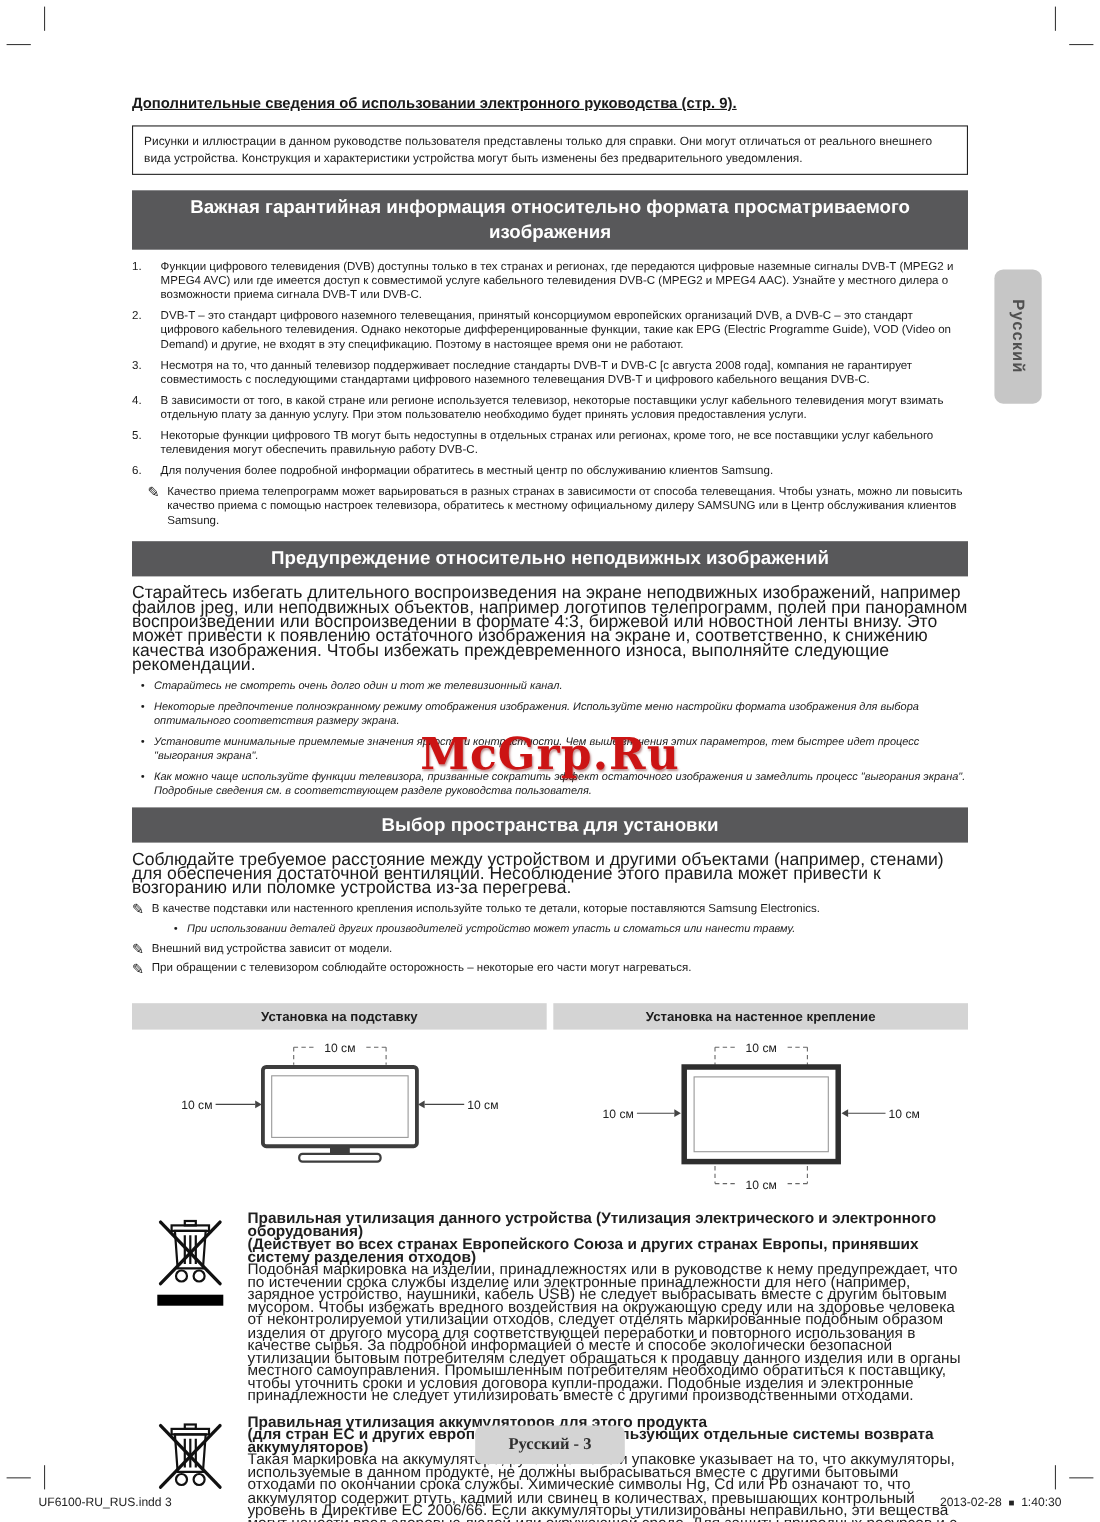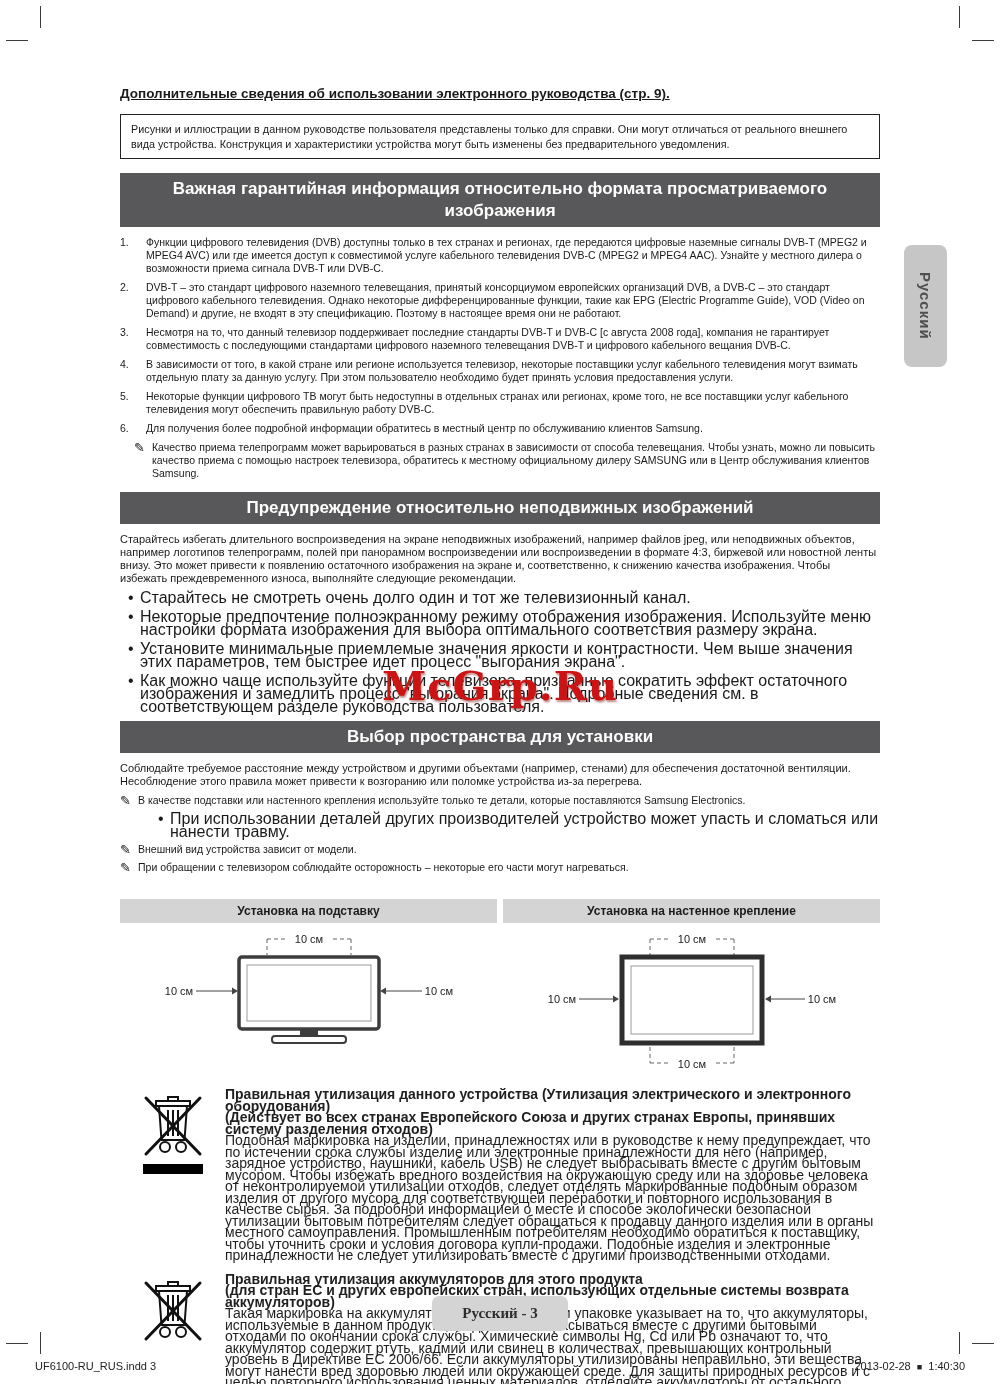--- a/index.html
+++ b/index.html
@@ -28,24 +28,24 @@
   .numlist { margin-bottom:2px; }
   .numitem { display:flex; font-size:10.5px; line-height:13px; margin-bottom:6px; }
   .numitem .num { width:26px; flex:none; }
   .numitem .txt { flex:1; }
 
   .note { display:flex; font-size:10.5px; line-height:13px; margin:2px 0 12px 14px; }
   .note.tight { margin:0 0 5px 0; }
   .note .nicon { width:18px; flex:none; font-size:13px; line-height:13px; color:#111; }
   .note .ntxt { flex:1; }
 
-  .para { font-size:11px; line-height:13px; margin-bottom:6px; }
+  .para { font-size:16px; line-height:13px; margin-bottom:6px; }
 
   .bullets { margin-bottom:8px; }
-  .b { display:flex; font-size:16px; line-height:13px; margin-bottom:6px; padding-left:8px; }
+  .b { display:flex; font-size:10px; line-height:13px; margin-bottom:6px; padding-left:8px;font-style:italic; }
   .b::before { content:"\2022"; width:12px; flex:none; }
   .b.sub { margin:0 0 5px 30px; }
 
   .cols { display:flex; gap:6px; margin-top:25px; }
   .col { flex:1; }
   .colhead { background:#d4d4d4; color:#1c1c1c; font-weight:bold; font-size:12px; text-align:center; padding:5px 4px; }
   .diag { display:flex; justify-content:center; padding-top:4px; }
   .dim { font-size:11px; fill:#222; text-anchor:middle; font-family:"Liberation Sans",sans-serif; }
   .dash { stroke:#666; stroke-width:1; stroke-dasharray:4 3; }
   .sol { stroke:#444; stroke-width:1; }

